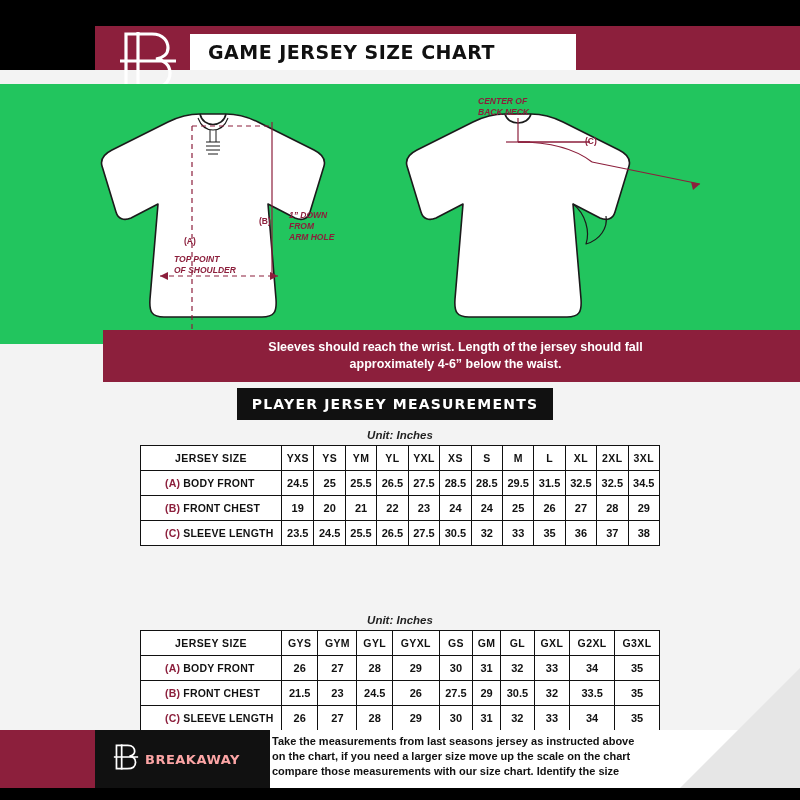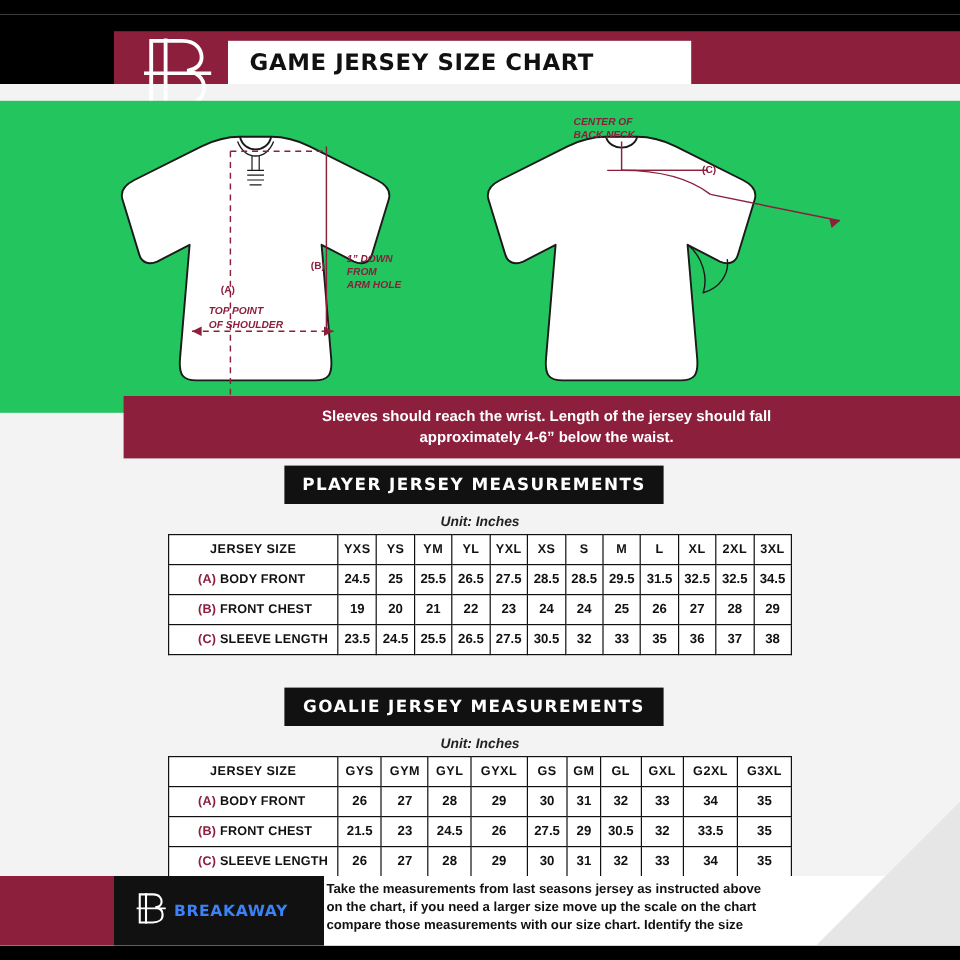--- a/index.html
+++ b/index.html
@@ -36,21 +36,21 @@
   td,th{border:1px solid #111;padding:0;height:24px;font-weight:bold;text-align:center;}
   th{font-size:10.5px;letter-spacing:.4px;margin-top:12px;}
   .rowlabel{text-align:left;padding-left:24px;font-size:10.5px;letter-spacing:.2px;white-space:nowrap;}
   .tag{color:#8c1f3c;font-weight:bold;}
   .first-col{width:140px;}
 
   
   .footer{position:absolute;left:0;bottom:0;width:800px;height:58px;background:#fff;}
   .foot-black{position:absolute;left:95px;top:0;width:175px;height:58px;background:#111;display:flex;align-items:center;gap:6px;padding-left:18px;box-sizing:border-box;}
   .foot-black .fl{color:#fff;}
-  .foot-brand{color:#3b82f6;font-family:"DejaVu Sans",sans-serif;font-weight:bold;font-size:13px;letter-spacing:.5px;}
+  .foot-brand{color:#fca5a5;font-family:"DejaVu Sans",sans-serif;font-weight:bold;font-size:13px;letter-spacing:.5px;}
   .foot-text{position:absolute;left:272px;top:4px;width:510px;font-size:11px;font-weight:bold;line-height:15px;color:#111;}
   .foot-maroon{position:absolute;left:0;top:0;width:95px;height:58px;background:#8c1f3c;}
   .corner{position:absolute;right:0;bottom:0;width:120px;height:120px;background:#e6e6e6;clip-path:polygon(100% 0,100% 100%,0 100%);}
 </style>
 </head>
 <body>
 
 <div class="page">
   <div class="sheet">
 
@@ -223,23 +223,20 @@
             <td>32</td>
             <td>33</td>
             <td>35</td>
             <td>36</td>
             <td>37</td>
             <td>38</td>
           </tr>
         </tbody>
       </table>
 
-    <div class="sec" style="left:237px;top:561px;width:316px;">
-      <span>GOALIE JERSEY MEASUREMENTS</span>
-    </div>
     <div class="unit" style="top:602px;">Unit: Inches</div>
     <table id="goalie-table" style="left:140px;top:618px;width:520px;">
         <thead>
           <tr>
             <th class="first-col">JERSEY SIZE</th>
             <th>GYS</th>
             <th>GYM</th>
             <th>GYL</th>
             <th>GYXL</th>
             <th>GS</th>

